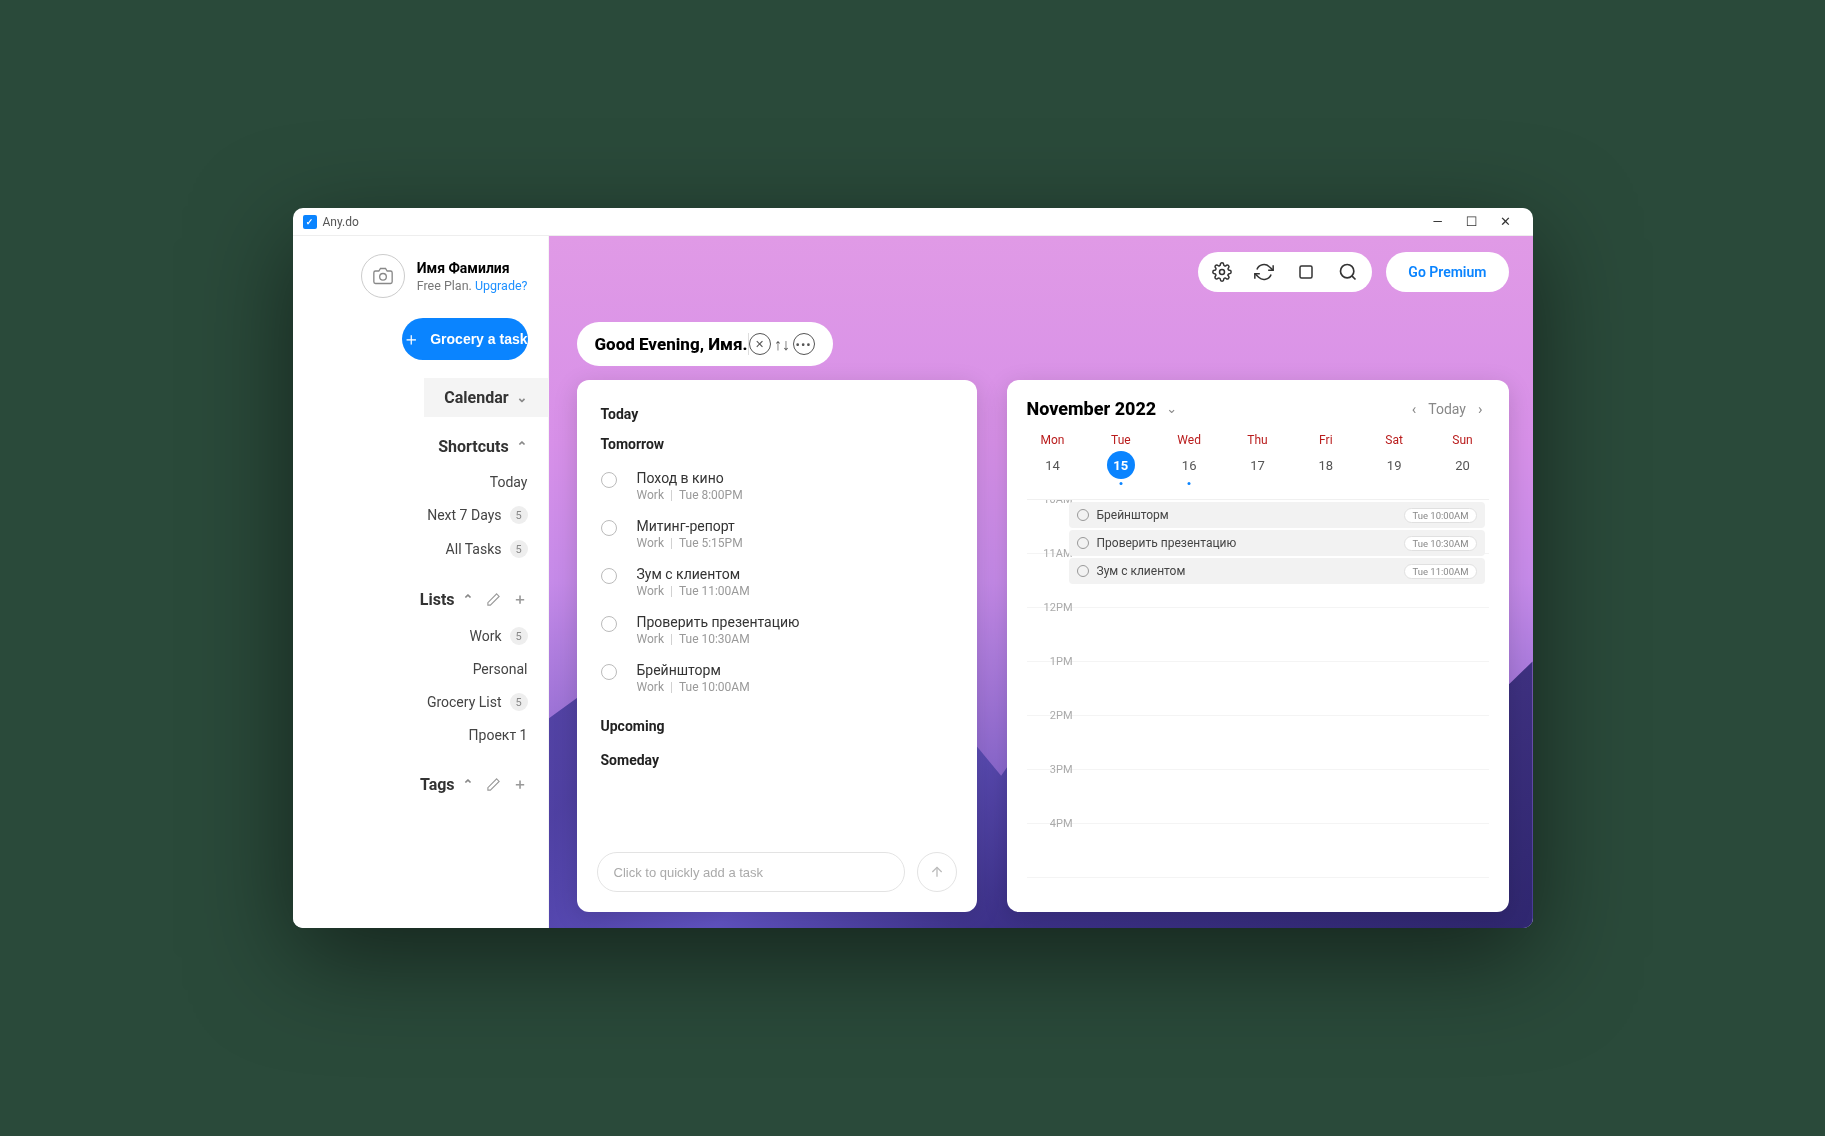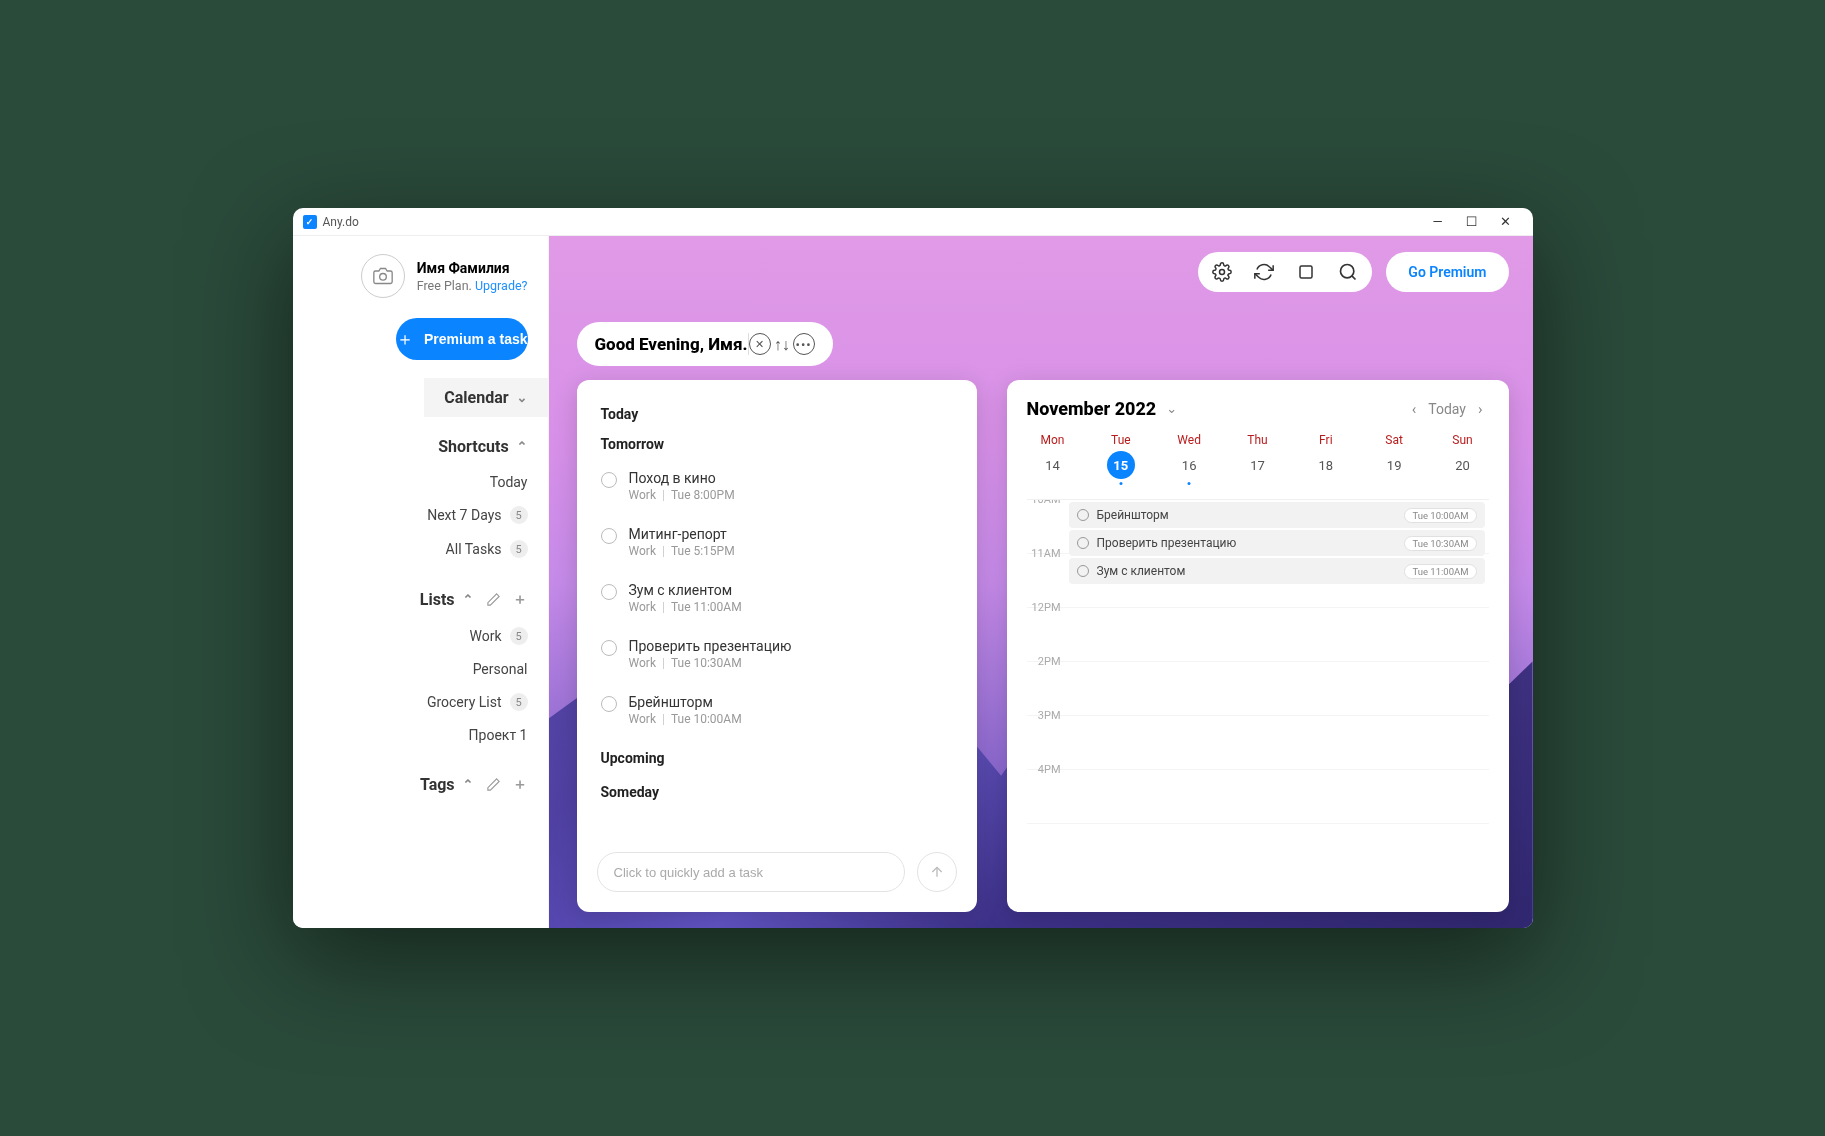--- a/index.html
+++ b/index.html
@@ -151,23 +151,22 @@
   display: flex;
   flex-direction: column;
   overflow: hidden;
   box-shadow: 0 6px 24px rgba(0,0,0,.15);
 }
 .card.tasks { flex: 0 0 400px; }
 .tasks-body { flex: 1; overflow-y: auto; padding: 18px 24px 6px; }
 .sec-title { font-weight: 700; font-size: 14px; color: #222; margin: 8px 0 12px; }
 .task {
   display: flex;
-  gap: 12px;
+  gap: 20px;
   padding: 6px 0 10px;
-  margin-top: 8px;
 }
 .task .circle { width: 16px; height: 16px; border: 1.5px solid #bbb; border-radius: 50%; margin-top: 2px; flex-shrink: 0; cursor: pointer; }
 .task .t-title { font-size: 14px; color: #333; }
 .task .t-meta { font-size: 12px; color: #999; margin-top: 2px; }
 .task .t-meta .sep { margin: 0 6px; color: #ccc; }
 .tasks-footer {
   padding: 12px 20px 20px;
   display: flex;
   gap: 12px;
   align-items: center;
@@ -203,21 +202,21 @@
 .week { display: flex; justify-content: space-between; padding: 0 4px; margin-bottom: 4px; }
 .week .dcol { width: 44px; text-align: center; }
 .week .dname { font-size: 12px; color: #b91c1c; }
 .dates { display: flex; justify-content: space-between; padding: 0 4px 10px; }
 .dates .dnum { width: 28px; height: 28px; border-radius: 50%; display: flex; align-items: center; justify-content: center; font-size: 13px; color: #555; cursor: pointer; margin: 0 auto; }
 .dates .dnum.active { background: #0a84ff; color: #fff; font-weight: 700; }
 .dates .dcol { width:44px; text-align:center; position: relative; }
 .dates .dcol .dot { position: absolute; left: 50%; bottom: -6px; transform: translateX(-50%); width: 3px; height: 3px; background: #0a84ff; border-radius: 50%; }
 .timeline { flex: 1; overflow-y: auto; position: relative; border-top: 1px solid #f0f0f0; margin-top: 10px; }
 .hour-row { height: 54px; border-bottom: 1px solid #f4f4f4; position: relative; }
-.hour-label { position: absolute; top: -7px; left: 0; font-size: 11px; color: #aaa; width: 34px; text-align: right; }
+.hour-label { position: absolute; top: -7px; left: 12px; font-size: 11px; color: #aaa; width: 34px; text-align: right; }
 .events-col { position: absolute; left: 42px; right: 4px; top: 0; bottom: 0; }
 .event {
   background: #f2f2f2;
   border-radius: 4px;
   height: 26px;
   display: flex;
   align-items: center;
   padding: 0 8px;
   font-size: 12px;
   color: #444;
@@ -263,21 +262,21 @@
           <div class="name">Имя Фамилия</div>
           <div class="plan">
             <span>Free Plan.</span>
             <span class="upgrade">Upgrade?</span>
           </div>
         </div>
       </div>
 
       <button class="create-btn">
         <span style="font-size:18px;font-weight:400">＋</span>
-        <span>Premium a task</span>
+        <span>Grocery a task</span>
       </button>
 
       <div class="sec-row calendar">
         <span>Calendar</span>
         <span class="chevron">⌄</span>
       </div>
 
       <div style="height:10px"></div>
 
       <div class="sec-row">
@@ -503,20 +502,23 @@
               <div class="hour-row">
                   <span class="hour-label">10AM</span>
                 </div>
               <div class="hour-row">
                   <span class="hour-label">11AM</span>
                 </div>
               <div class="hour-row">
                   <span class="hour-label">12PM</span>
                 </div>
               <div class="hour-row">
+                  <span class="hour-label">1PM</span>
+                </div>
+              <div class="hour-row">
                   <span class="hour-label">2PM</span>
                 </div>
               <div class="hour-row">
                   <span class="hour-label">3PM</span>
                 </div>
               <div class="hour-row">
                   <span class="hour-label">4PM</span>
                 </div>
 
               <div class="events-col">

